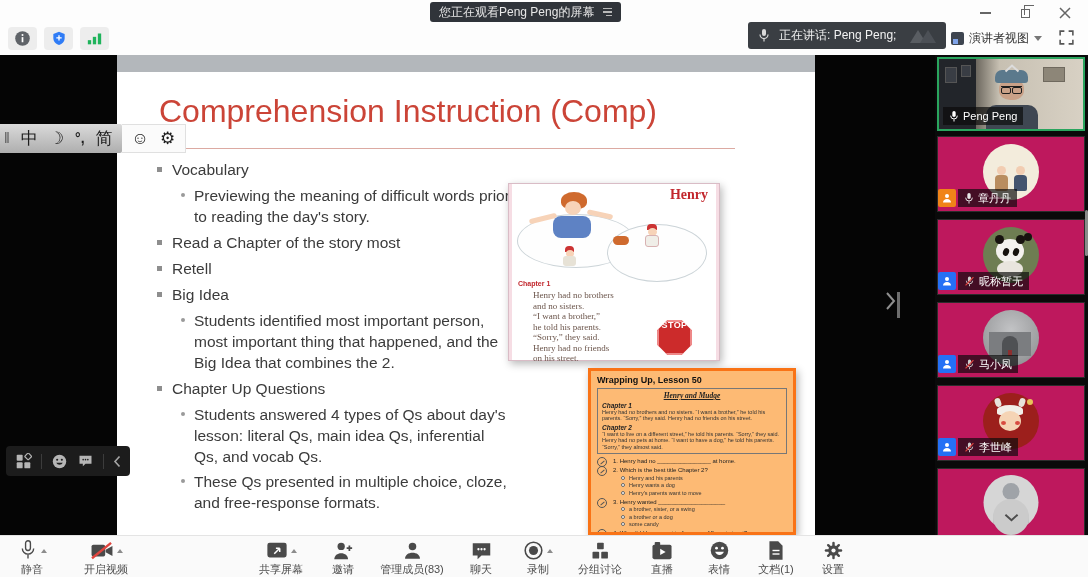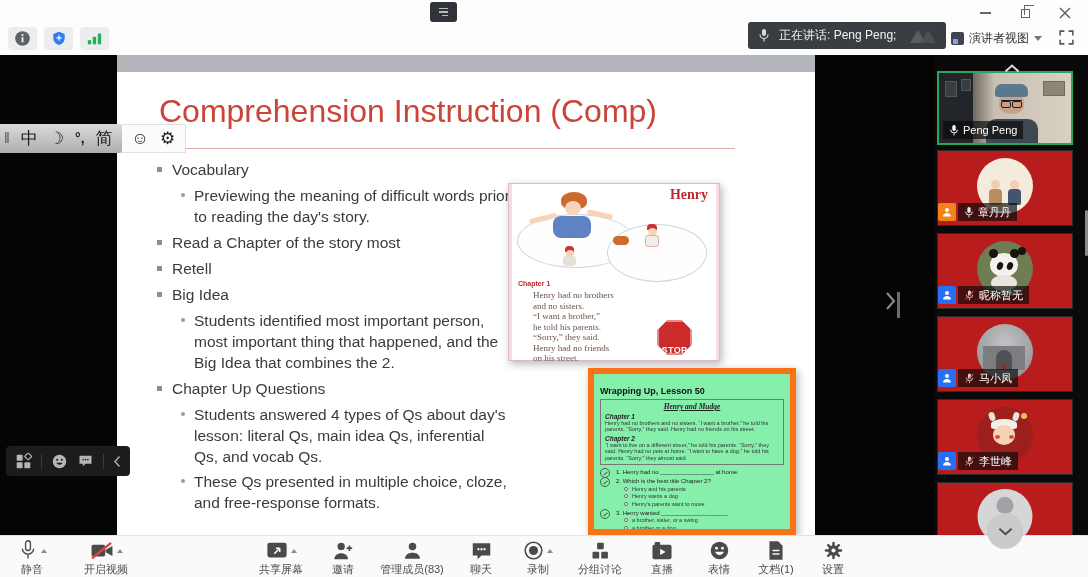--- a/index.html
+++ b/index.html
@@ -47,25 +47,25 @@
   
   .henry-card { position:absolute; left:391px; top:111px; width:212px; height:178px; background:#fff;
     border:1px solid #d9bcc6; box-shadow:inset 3px 0 0 #f6dde4, inset -3px 0 0 #f6dde4, 2px 3px 8px rgba(0,0,0,.28); }
   .henry-title { position:absolute; top:3px; right:11px; font-family:"Liberation Serif",serif; font-weight:bold; font-size:14px; color:#c2272d; }
   .h-cloud { position:absolute; background:#fefefe; border:1px solid #ccd4d8; border-radius:50%; }
   .h-shape { position:absolute; }
   .h-chapter { position:absolute; left:9px; top:96px; font-size:7px; font-weight:bold; color:#c2272d; }
   .h-story { position:absolute; left:24px; top:106px; font-family:"Liberation Serif",serif; font-size:9px; line-height:10.5px; color:#6b554b; }
   .stop-sign { position:absolute; left:148px; top:136px; width:35px; height:35px; background:#cc2b2b;
     clip-path:polygon(30% 0,70% 0,100% 30%,100% 70%,70% 100%,30% 100%,0 70%,0 30%);
-    display:flex; align-items:flex-end; justify-content:center; color:#fff; font-weight:bold; font-size:9px; letter-spacing:.4px;
+    display:flex; align-items:flex-start; justify-content:center; color:#fff; font-weight:bold; font-size:9px; letter-spacing:.4px;
     box-shadow:inset 0 0 0 2px #e88; }
   
-  .ws-card { position:absolute; left:471px; top:296px; width:208px; height:167px; background:#86efac;
-    border:6px solid #f97316; box-shadow:2px 3px 8px rgba(0,0,0,.3); overflow:hidden; padding:12px 6px; }
+  .ws-card { position:absolute; left:471px; top:296px; width:208px; height:167px; background:#fdba74;
+    border:3px solid #f97316; box-shadow:2px 3px 8px rgba(0,0,0,.3); overflow:hidden; padding:4px 6px; }
   .ws-header { font-size:9px; font-weight:bold; color:#111; }
   .ws-box { border:1px solid #777; margin-top:3px; padding:2px 4px 3px; }
   .ws-title { text-align:center; font-family:"Liberation Serif",serif; font-style:italic; font-weight:bold; font-size:7.5px; text-decoration:underline; color:#222; }
   .ws-chl { font-size:6.5px; font-style:italic; font-weight:bold; color:#222; margin-top:2px; }
   .ws-p { font-size:5.5px; line-height:6.4px; color:#333; }
   .ws-qs { margin-top:4px; }
   .ws-q { position:relative; padding-left:16px; margin-top:3px; font-size:6px; color:#222; }
   .ws-qico { position:absolute; left:0; top:-1px; width:10px; height:10px; border:1px solid #555; border-radius:50%; }
   .ws-qico::after { content:""; position:absolute; left:2px; top:4px; width:5px; height:1px; background:#555; transform:rotate(-40deg); }
   .ws-opt { position:relative; padding-left:8px; margin:1.5px 0 0 8px; font-size:5.5px; color:#333; }
@@ -78,21 +78,21 @@
   .ime-gray { display:flex; align-items:center; gap:11px; padding:0 9px 0 4px; background:linear-gradient(#dadada,#aeaeae); border-radius:0 2px 2px 0; }
   .ime-white { display:flex; align-items:center; gap:11px; padding:0 10px; background:#fbfbfb; border:1px solid #e0e0e0; border-left:none; }
   .ime span { line-height:29px; }
   .ime .small { font-size:14px; }
   
   .float-bar { position:absolute; left:6px; top:446px; height:30px; background:#1c1c1c; border-radius:4px;
     display:flex; align-items:center; gap:9px; padding:0 9px; }
   .fb-div { width:1px; height:15px; background:#3c3c3c; }
   
   .sidebar { position:absolute; top:55px; left:935px; width:153px; height:480px; background:#0a0a0a; }
-  .tile { position:absolute; left:2px; width:136px; background:#b91c1c; border:1px solid #2c2c2c; overflow:hidden;margin-top:14px; }
+  .tile { position:absolute; left:2px; width:148px; background:#be185d; border:1px solid #2c2c2c; overflow:hidden; }
   .tile-active { border:2px solid #2aa55e; }
   .namebar { position:absolute; left:0; bottom:4px; display:flex; align-items:center; }
   .pbadge { width:18px; height:18px; border-radius:2px; display:flex; align-items:center; justify-content:center; margin-right:2px; }
   .pbadge.orange { background:#f08418; } .pbadge.blue { background:#2570f5; }
   .namechip { height:18px; background:rgba(10,10,10,.68); display:flex; align-items:center; gap:4px; padding:0 6px; color:#fff; font-size:11px; white-space:nowrap; }
   .avatar { position:absolute; left:50%; transform:translateX(-50%); border-radius:50%; }
   .up-chev { position:absolute; top:4px; left:50%; transform:translateX(-50%); z-index:5; }
   .down-btn { position:absolute; left:50%; transform:translateX(-50%); top:30px; width:36px; height:36px; border-radius:50%; background:#cbcbcb; display:flex; align-items:center; justify-content:center; z-index:4; }
   .sb-scroll { position:absolute; right:0; top:155px; width:3px; height:46px; background:#8a8a8a; border-radius:2px; }
   
@@ -166,20 +166,21 @@
       <div class="chip">
         <svg width="17" height="15" viewBox="0 0 20 18">
             <rect x="2" y="11" width="4" height="5" fill="#1eb35b"></rect>
             <rect x="8" y="7" width="4" height="9" fill="#1eb35b"></rect>
             <rect x="14" y="3" width="4" height="13" fill="#1eb35b"></rect>
           </svg>
       </div>
     </div>
 
     <div class="watch-badge">
+      <span>您正在观看Peng Peng的屏幕</span>
       <span class="badge-menu">
           <i></i>
           <i></i>
           <i class="short"></i>
         </span>
     </div>
 
     <div class="win-controls">
       <div class="wc wc-min">
           <i></i>

